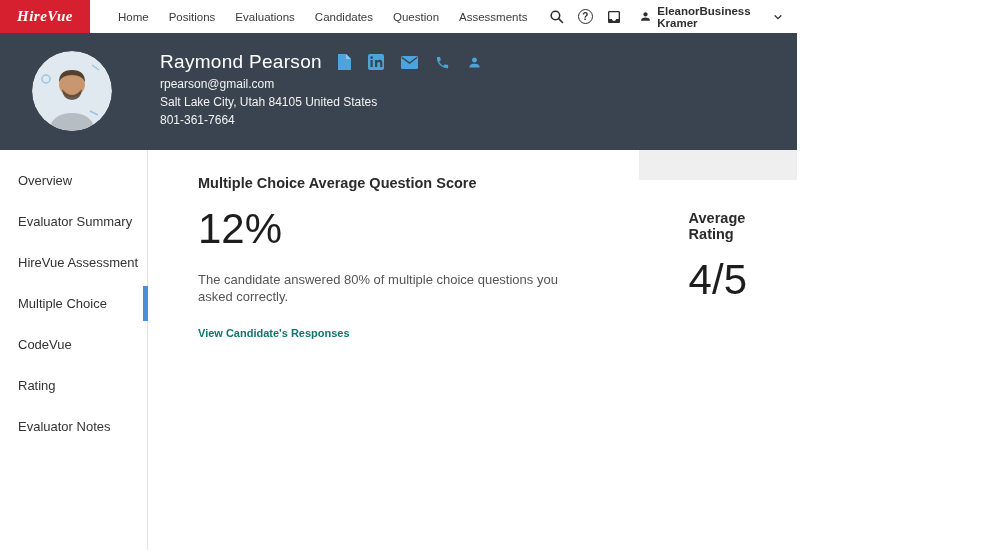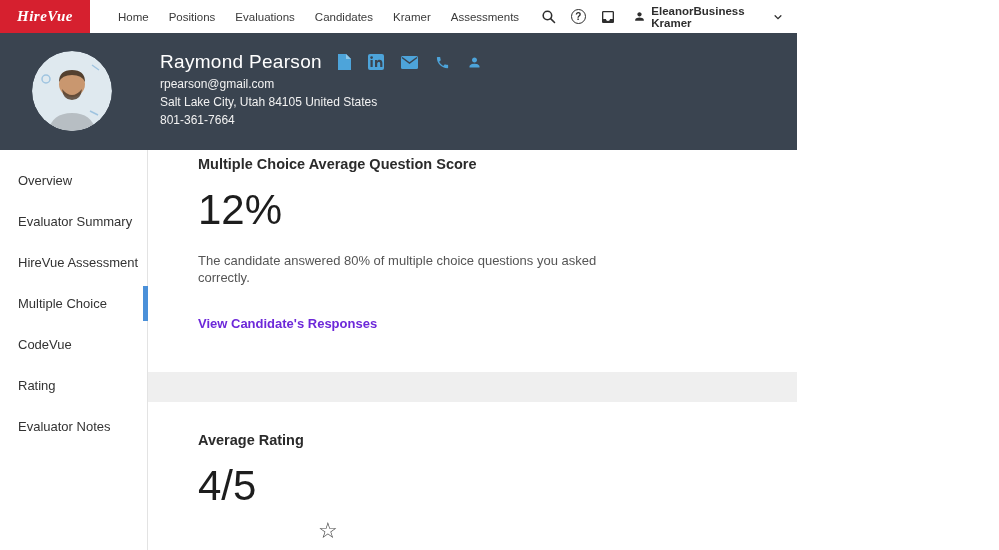--- a/index.html
+++ b/index.html
@@ -30,43 +30,43 @@
   .contact-icon { display:inline-flex; align-items:center; margin-right:17px; cursor:pointer; }
   .profile-info .line { font-size:12px; color:#f2f2f2; margin-top:5px; line-height:13px; }
   .profile-info .line:first-of-type { margin-top:9px; }
 
   
   .main { display:flex; height:400px; }
   .sidebar { width:148px; background:#fff; border-right:1px solid #e3e3e3; flex:0 0 auto; padding-top:10px; }
   .side-item { position:relative; font-size:13px; color:#333; padding:13px 8px 13px 18px; cursor:pointer; }
   .side-item.active::after { content:""; position:absolute; right:-1px; top:3px; bottom:3px; width:5px;
                              background:#4a90d9; }
-  .content { flex:1; padding-top:10px; display:flex; flex-direction:column; overflow:hidden;justify-content:flex-end; }
+  .content { flex:1; display:flex; flex-direction:row; overflow:hidden; }
   .card { background:#fff; padding:25px 50px 40px 50px; }
   .card h2 { font-size:14.5px; font-weight:bold; color:#2b2b2b; }
   .big-score { font-size:42px; color:#1d1d1d; margin-top:14px; font-weight:400; }
   .card p { font-size:13px; color:#555; line-height:17px; margin-top:18px; max-width:420px; }
-  .card .resp-link { display:inline-block; font-size:13px; font-weight:bold; color:#6d28d9;
-                     text-decoration:none; margin-top:30px; cursor:pointer; }
+  .card .resp-link { display:inline-block; font-size:11px; font-weight:bold; color:#0f766e;
+                     text-decoration:none; margin-top:22px; cursor:pointer; }
   .card-rating { margin-top:30px; flex:1; position:relative; padding-top:30px; }
   .partial-star { position:absolute; left:170px; top:118px; font-size:22px; color:#444; line-height:22px; }
 </style>
 </head>
 <body>
 
 <div class="app">
 
   <header class="topnav">
     <div class="logo">HireVue</div>
     <nav class="nav-items">
       <a>Home</a>
       <a>Positions</a>
       <a>Evaluations</a>
       <a>Candidates</a>
-      <a>Kramer</a>
+      <a>Question</a>
       <a>Assessments</a>
     </nav>
     <div class="nav-right">
       <span class="nav-icon">
         <svg width="17" height="17" viewBox="0 0 24 24" fill="none" stroke="#2e2e2e" stroke-width="2.2" stroke-linecap="round">
           <circle cx="10.5" cy="10.5" r="6"></circle>
             <line x1="15" y1="15" x2="20.5" y2="20.5"></line>
         </svg>
       </span>
       <span class="nav-icon">

